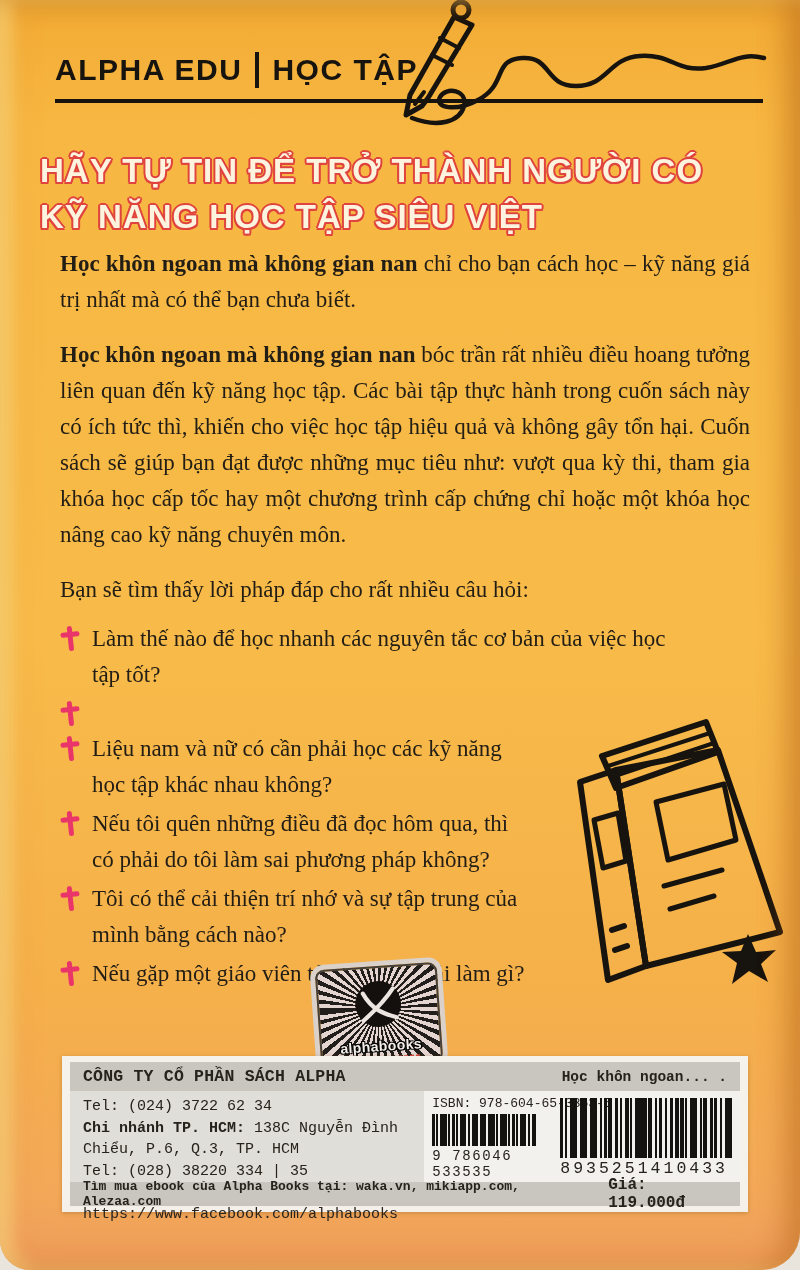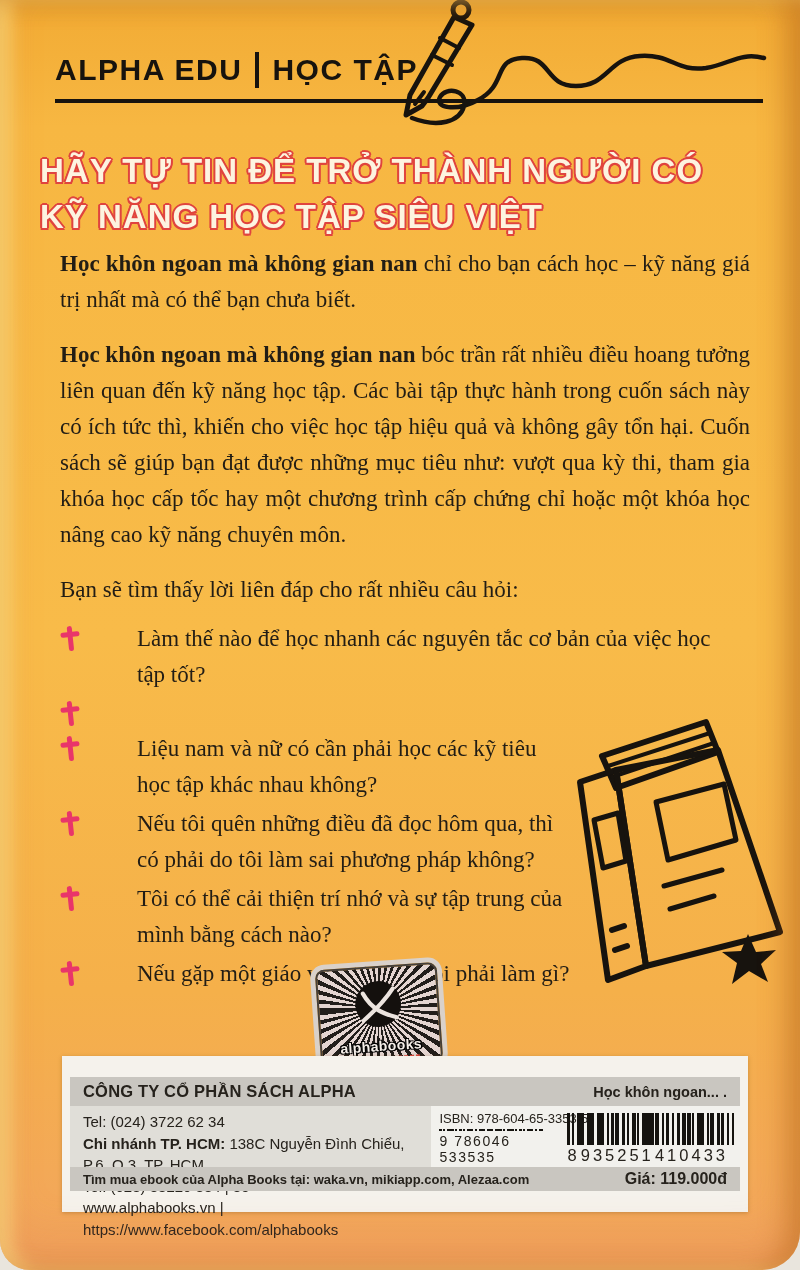--- a/index.html
+++ b/index.html
@@ -27,21 +27,21 @@
                      1.5px 1.5px 0 #e0443e,-1.5px 1.5px 0 #e0443e,
                      1.5px -1.5px 0 #e0443e,-1.5px -1.5px 0 #e0443e;}
   .title span{display:block;}
   
   .body-col{position:absolute;left:60px;top:246px;width:690px;color:#221d15;
             font-size:23px;line-height:36px;}
   .body-col p{margin:0 0 19px 0;text-align:justify;}
   .body-col p b{font-weight:bold;}
   .lead{margin-bottom:13px !important;text-align:left !important;}
   .questions{list-style:none;margin:0;padding:0;}
-  .questions li{display:flex;align-items:flex-start;margin:0 0 3px 0;gap:45px;}
+  .questions li{display:flex;align-items:flex-start;margin:0 0 3px 0;}
   .cross{position:relative;width:22px;height:27px;flex:0 0 22px;margin:5px 10px 0 0;
          transform:rotate(-6deg);}
   .cross::before{content:"";position:absolute;left:8px;top:0;width:5px;height:25px;
          background:#e9356a;border-radius:3px;}
   .cross::after{content:"";position:absolute;left:1px;top:6px;width:19px;height:5px;
          background:#e9356a;border-radius:3px;}
   .q-text{white-space:pre-line;}
   
   .book-svg{position:absolute;left:552px;top:712px;width:250px;height:292px;}
   
@@ -53,23 +53,23 @@
   .alpha-x{position:absolute;left:50%;top:38%;width:50px;height:50px;
            transform:translate(-50%,-50%);}
   .logo-text{position:absolute;left:0;right:0;bottom:10px;text-align:center;
              font-family:"Liberation Sans",sans-serif;font-weight:bold;font-size:14px;
              letter-spacing:.4px;color:#f5efe9;
              text-shadow:1px 1px 0 #000,-1px -1px 0 #000,1px -1px 0 #000,-1px 1px 0 #000;}
   .logo-tagline{position:absolute;left:18%;right:18%;bottom:4px;height:3px;
              background:repeating-linear-gradient(90deg,#d8453e 0 4px,transparent 4px 6px);}
   
   .footer-card{position:absolute;left:62px;top:1056px;width:686px;height:156px;
-               background:#f5f2ec;box-sizing:border-box;padding:21px 8px;
+               background:#f5f2ec;box-sizing:border-box;padding:6px 8px;
                display:flex;flex-direction:column;
-               font-family:Liberation Sans, sans-serif;color:#26221c;
+               font-family:Liberation Mono, monospace;color:#26221c;
                box-shadow:0 1px 4px rgba(120,80,20,.35);}
   .fc-top{background:#c9c6c0;height:29px;flex:0 0 29px;display:flex;align-items:center;
           justify-content:space-between;padding:0 13px;}
   .fc-company{font-weight:bold;font-size:16.5px;letter-spacing:.2px;}
   .fc-short-title{font-weight:bold;font-size:14.5px;}
   .fc-mid{flex:1;display:flex;background:#e0ded8;min-height:0;}
   .fc-left{width:52%;padding:5px 0 0 13px;font-size:15px;line-height:21.5px;}
   .fc-left b{font-weight:bold;}
   .fc-right{flex:1;background:#f2f1ed;display:flex;gap:10px;padding:3px 6px 2px 8px;}
   .isbn-block{width:118px;display:flex;flex-direction:column;}
@@ -118,33 +118,33 @@
     </svg>
 
     <div class="title">
       <span>HÃY TỰ TIN ĐỂ TRỞ THÀNH NGƯỜI CÓ</span>
       <span>KỸ NĂNG HỌC TẬP SIÊU VIỆT</span>
     </div>
 
     <div class="body-col">
       <p><b>Học khôn ngoan mà không gian nan</b><span> chỉ cho bạn cách học – kỹ năng giá trị nhất mà có thể bạn chưa biết.</span></p>
       <p><b>Học khôn ngoan mà không gian nan</b><span> bóc trần rất nhiều điều hoang tưởng liên quan đến kỹ năng học tập. Các bài tập thực hành trong cuốn sách này có ích tức thì, khiến cho việc học tập hiệu quả và không gây tổn hại. Cuốn sách sẽ giúp bạn đạt được những mục tiêu như: vượt qua kỳ thi, tham gia khóa học cấp tốc hay một chương trình cấp chứng chỉ hoặc một khóa học nâng cao kỹ năng chuyên môn.</span></p>
-      <p class="lead">Bạn sẽ tìm thấy lời liên đáp cho rất nhiều câu hỏi:</p>
+      <p class="lead">Bạn sẽ tìm thấy lời pháp đáp cho rất nhiều câu hỏi:</p>
       <ul class="questions">
         <li>
           <span class="cross"></span>
           <span class="q-text">Làm thế nào để học nhanh các nguyên tắc cơ bản của việc học
 tập tốt?</span>
           </li>
         <li>
           <span class="cross"></span>
           </li>
         <li>
           <span class="cross"></span>
-          <span class="q-text">Liệu nam và nữ có cần phải học các kỹ tiêu
+          <span class="q-text">Liệu nam và nữ có cần phải học các kỹ năng
 học tập khác nhau không?</span>
           </li>
         <li>
           <span class="cross"></span>
           <span class="q-text">Nếu tôi quên những điều đã đọc hôm qua, thì
 có phải do tôi làm sai phương pháp không?</span>
           </li>
         <li>
           <span class="cross"></span>
           <span class="q-text">Tôi có thể cải thiện trí nhớ và sự tập trung của

